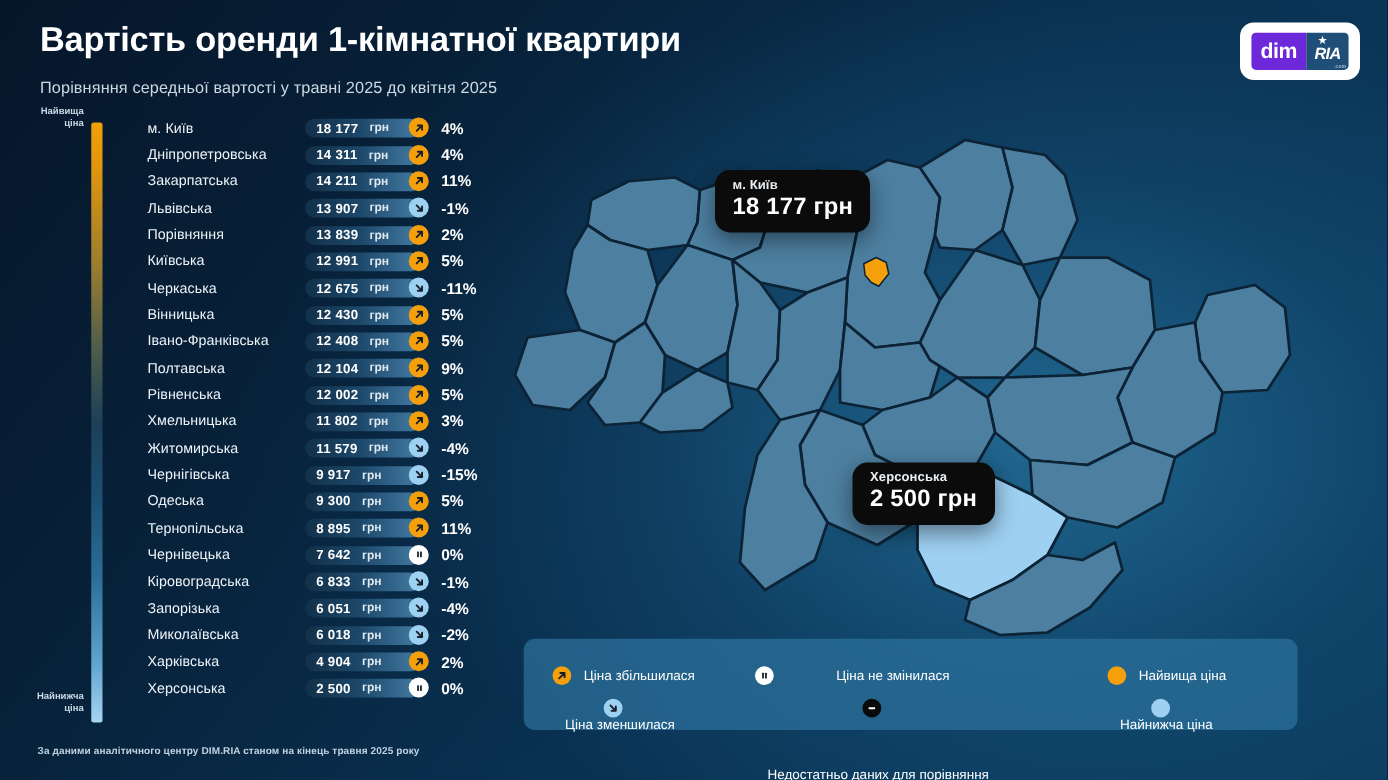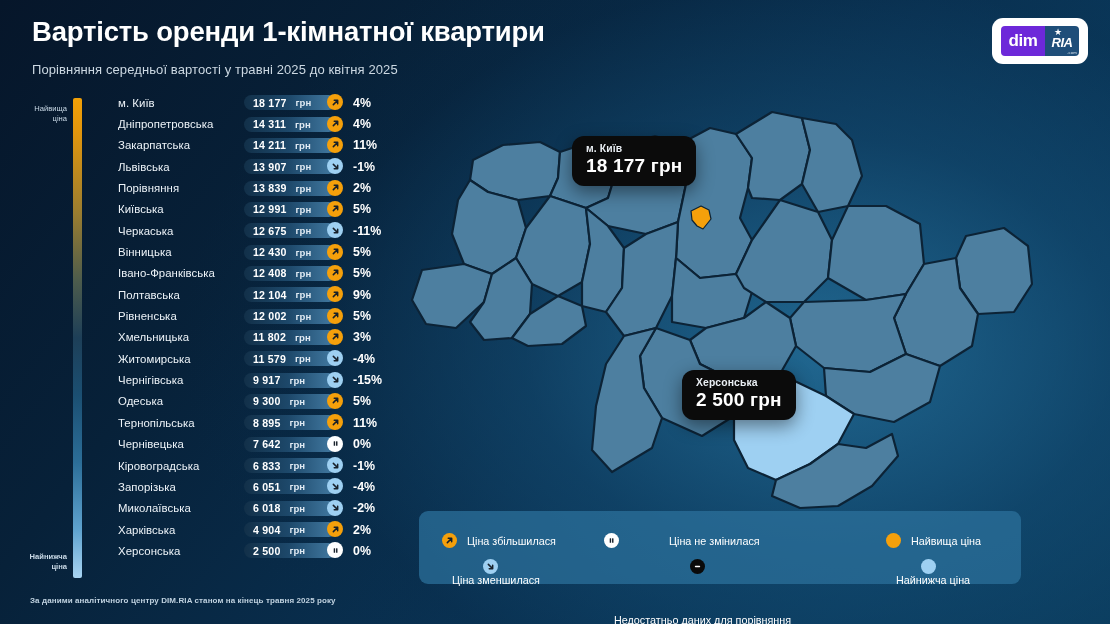--- a/index.html
+++ b/index.html
@@ -50,22 +50,22 @@
   }
   .logo-ria .com{
     position:absolute;right:2px;bottom:1px;font-size:4.2px;color:#dbe5ee;letter-spacing:.2px;
   }
 
   
   .scale-bar{
     position:absolute;left:73px;top:98px;width:9px;height:480px;border-radius:2px;
     background:linear-gradient(180deg,#f2a007 0%,#e2960d 7%,#9a7d30 24%,#4d5c4c 38%,#1d3f58 50%,#1b4f72 62%,#2c6e98 76%,#5fa3cf 90%,#a8d4f2 100%);
   }
-  .scale-top{position:absolute;left:5px;top:104px;width:62px;text-align:right;
-    font-size:7.6px;font-weight:normal;color:#c9d9e6;line-height:1.35;}
+  .scale-top{position:absolute;left:5px;top:84px;width:62px;text-align:right;
+    font-size:7.6px;font-weight:bold;color:#c9d9e6;line-height:1.35;}
   .scale-bot{position:absolute;left:5px;top:552px;width:62px;text-align:right;
     font-size:7.6px;font-weight:bold;color:#c9d9e6;line-height:1.35;}
 
   
   .list{position:absolute;left:118px;top:92px;width:290px;}
   .row{position:relative;height:21.35px;display:flex;align-items:center;}
   .rname{
     width:126px;font-size:11.4px;color:#edf3f8;white-space:nowrap;letter-spacing:.05px;
   }
   .pill{
@@ -103,21 +103,21 @@
     padding:7px 14px 9px 14px;box-shadow:0 6px 18px rgba(0,0,0,.45);
   }
   .callout .c-name{font-size:10.4px;color:#e9eef3;font-weight:bold;letter-spacing:.1px;}
   .callout .c-val{font-size:19px;color:#ffffff;font-weight:bold;margin-top:1px;letter-spacing:.2px;}
   #callout-kyiv{left:572px;top:136px;}
   #callout-kherson{left:682px;top:370px;}
 
   
   .legend{
     position:absolute;left:419px;top:511px;width:602px;height:73px;
-    background:rgba(45,113,156,.72);border-radius:9px;
+    background:rgba(45,113,156,.72);border-radius:9px;padding-left:17px;
   }
   .leg-item{position:absolute;display:flex;align-items:center;}
   .leg-ico{width:15px;height:15px;border-radius:50%;display:flex;align-items:center;justify-content:center;flex:0 0 15px;}
   .leg-dot{width:15px;height:15px;border-radius:50%;flex:0 0 15px;}
   .leg-txt{margin-left:10px;font-size:10.8px;color:#ffffff;white-space:nowrap;}
   .lg-c1{left:23px;}
   .lg-c2{left:185px;gap:40px;}
   .lg-c3{left:467px;}
   .lg-r1{top:22px;}
   .lg-r2{top:48px;flex-direction:column;}

